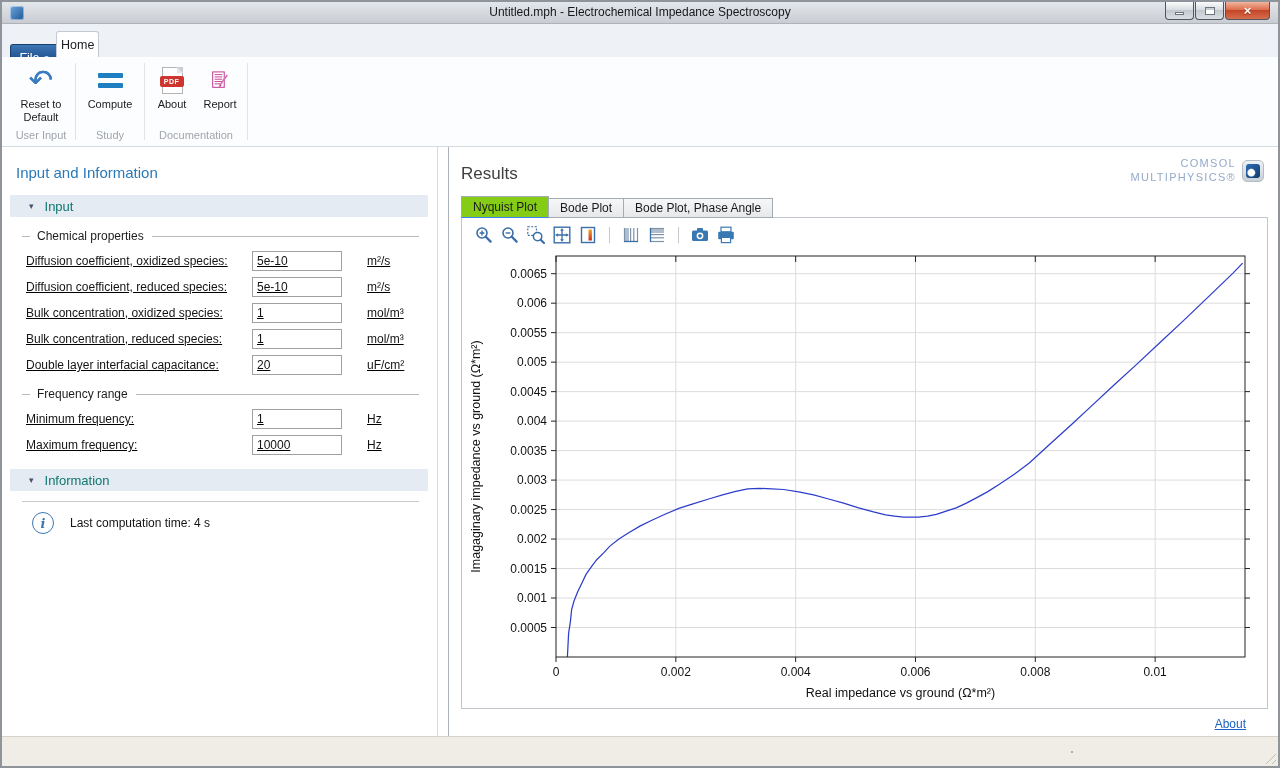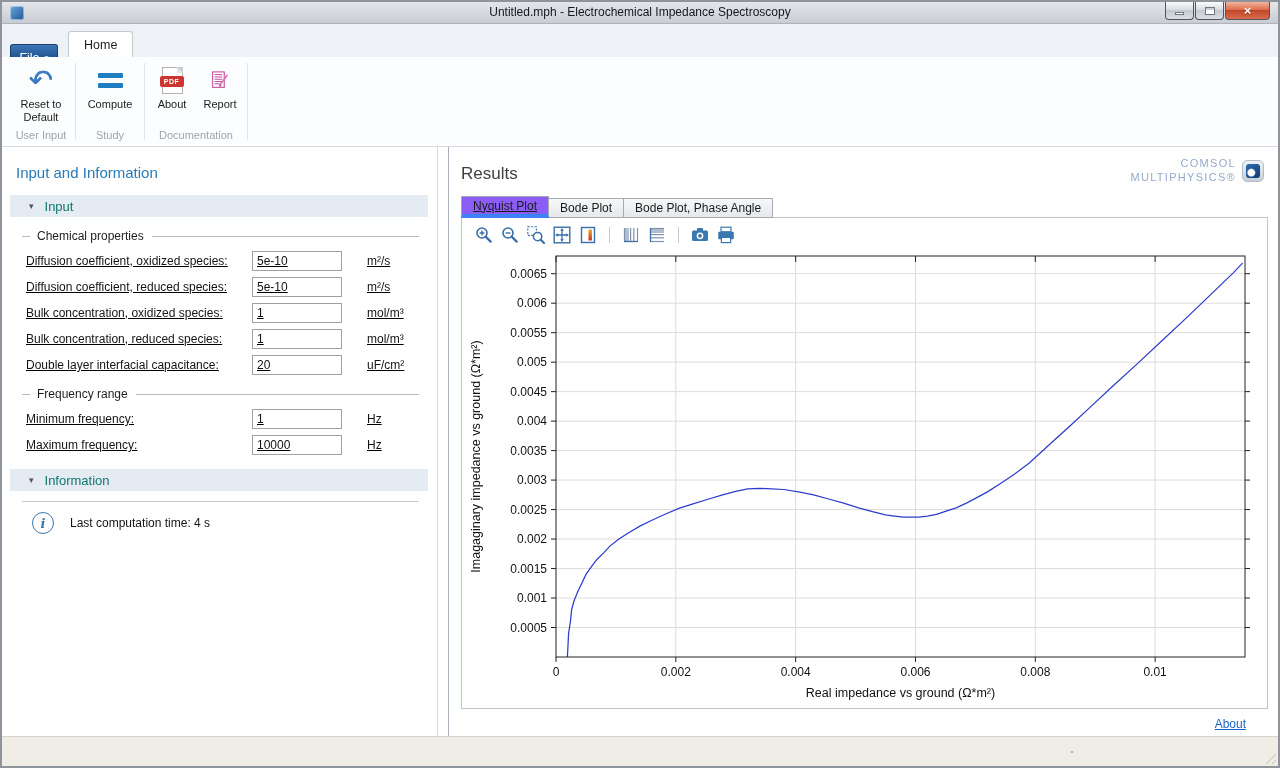--- a/index.html
+++ b/index.html
@@ -20,21 +20,21 @@
   .glyph-min { width:9px; height:3px; background:#fff; border:1px solid #6f757c; margin-top:6px; }
   .glyph-max { width:10px; height:8px; background:#fff; border:1px solid #6f757c; box-shadow:inset 0 2px 0 #c9ced4; }
   .glyph-close { color:#fff; font-size:13px; font-weight:bold; text-shadow:0 1px 1px #8c3318; line-height:1; }
 
   
   .tabstrip { position:relative; height:33px; background:#eef2f7; }
   .file-btn { position:absolute; left:8px; top:20px; width:48px; height:26px; border:1px solid #17406f; border-bottom:none;
               border-radius:3px 3px 0 0; background:linear-gradient(#3f76b5,#1f5290 55%,#1a4a84);
               color:#fff; font-size:12.5px; display:flex; align-items:center; justify-content:center; gap:5px; cursor:default; }
   .file-arrow { font-size:8px; color:#b9cce6; }
-  .home-tab { position:absolute; left:66px; top:7px; height:27px; padding:0 15px; background:#fff; border:1px solid #c3cad2;
+  .home-tab { position:absolute; left:54px; top:7px; height:27px; padding:0 4px; background:#fff; border:1px solid #c3cad2;
               border-bottom:none; border-radius:3px 3px 0 0; font-size:12.5px; color:#1b1e22; display:flex; align-items:center; }
 
   
   .ribbon { position:relative; height:90px; background:#fcfdfe; border-bottom:1px solid #d5dae0; display:flex; padding:2px 0 0 8px; }
   .rgroup { display:flex; flex-direction:column; align-items:center; }
   .rbtns { display:flex; flex:1; align-items:flex-start; }
   .rbtn { width:62px; padding-top:3px; display:flex; flex-direction:column; align-items:center; cursor:default; }
   .rbtn.narrow { width:48px; }
   .icon-area { height:36px; display:flex; align-items:center; justify-content:center; }
   .rbtn-label { font-size:11px; line-height:1.18; color:#1c1c1c; text-align:center; }
@@ -77,21 +77,21 @@
   .results-title { position:absolute; left:12px; top:17px; font-size:17px; color:#404040;text-align:right; }
   .logo { position:absolute; right:14px; top:10px; display:flex; align-items:center; gap:6px; }
   .logo-text { text-align:right; color:#94aac9; font-size:11px; letter-spacing:1.3px; line-height:1.25; }
   .logo-mark { width:22px; height:22px; border-radius:5px; border:1px solid #b6bcc6; background:linear-gradient(#eef1f5,#c9cfd8);
                display:flex; align-items:center; justify-content:center; }
   .logo-mark i { display:block; width:14px; height:14px; border-radius:3px;
                  background:radial-gradient(circle at 38% 62%, #fff 0 3.2px, rgba(255,255,255,0) 4.5px), linear-gradient(135deg,#2e6db5,#123a6e); }
   .tabbar { position:absolute; left:12px; top:49px; display:flex; align-items:flex-end; z-index:2; }
   .tab { height:20px; padding:0 11px; font-size:12px; color:#1b1b1b; display:flex; align-items:center;
          background:linear-gradient(#f6f7f8,#e6e8ea); border:1px solid #a6abb1; margin-right:-1px; cursor:default; }
-  .tab.active { height:22px; background:#8b5cf6; border-bottom:4px solid #3b82f6; position:relative; z-index:3;text-decoration:underline; }
+  .tab.active { height:22px; background:#84cc16; border-bottom:1px solid #3b82f6; position:relative; z-index:3; }
   .content-box { position:absolute; left:12px; top:70px; right:10px; height:492px; border:1px solid #c0c5cb; background:#fff; }
   .ptoolbar { position:absolute; left:12px; top:7px; display:flex; align-items:center; gap:6px; }
   .ticon { width:20px; height:20px; cursor:default; }
   .tsep { width:0; height:16px; border-left:1px solid #c6cacd; margin:0 5px; }
   .chart-svg { position:absolute; left:2px; top:36px; }
   .chart-svg text { font-family:"Liberation Sans","DejaVu Sans",sans-serif; }
   .about-link { position:absolute; right:32px; bottom:5px; font-size:12px; color:#1b62c5; text-decoration:underline; cursor:pointer; }
 
   
   .statusbar { position:relative; height:30px; background:#f0ece6; border-top:1px solid #d6d2ca; }

